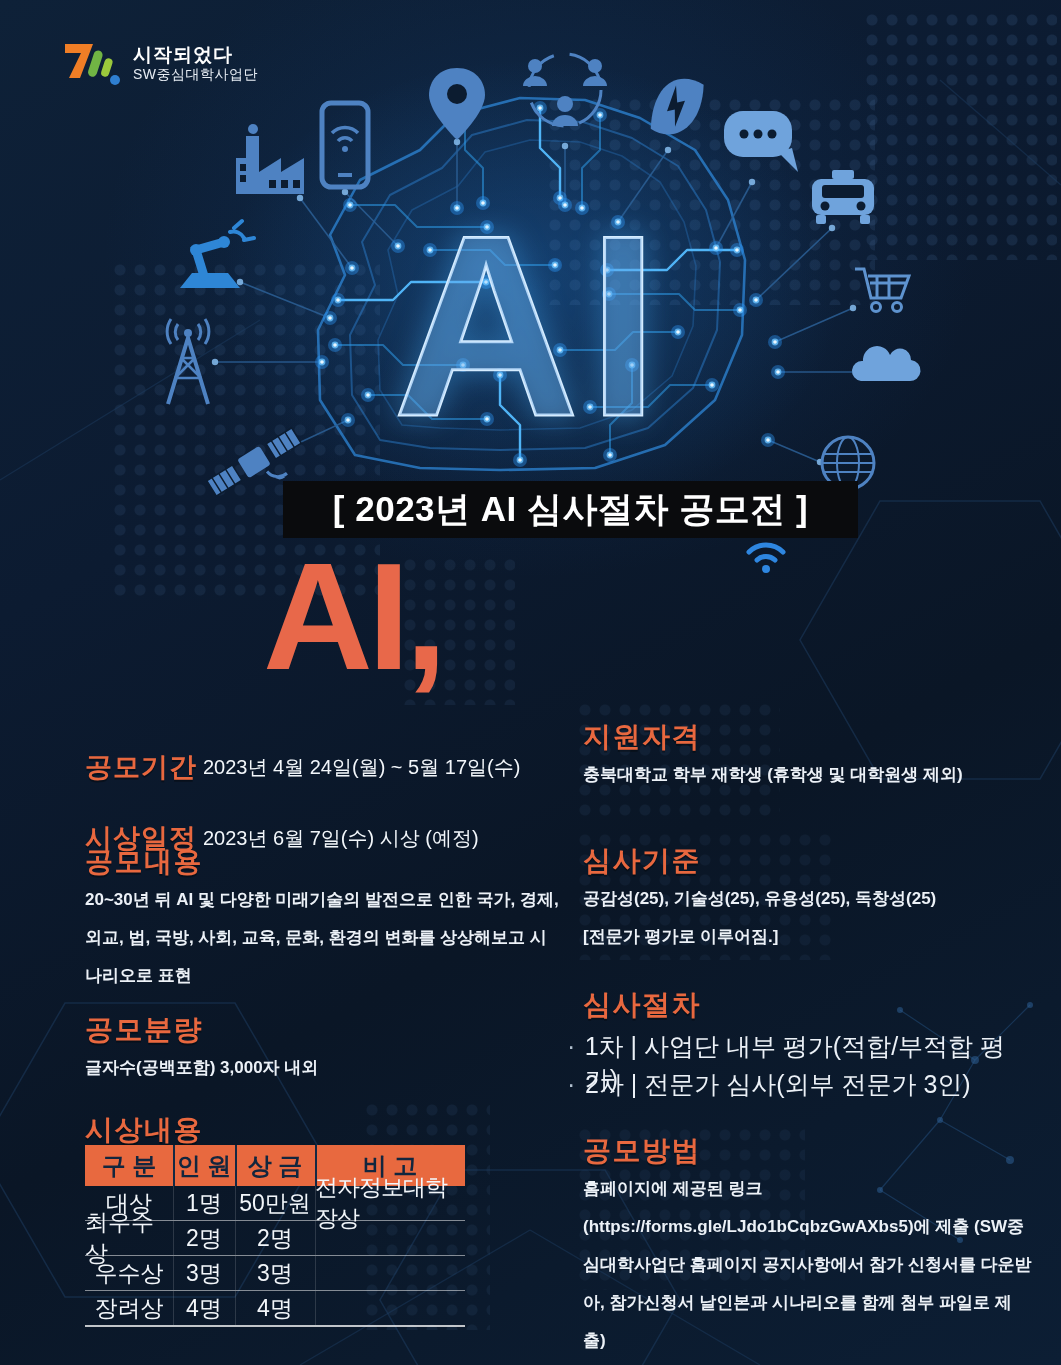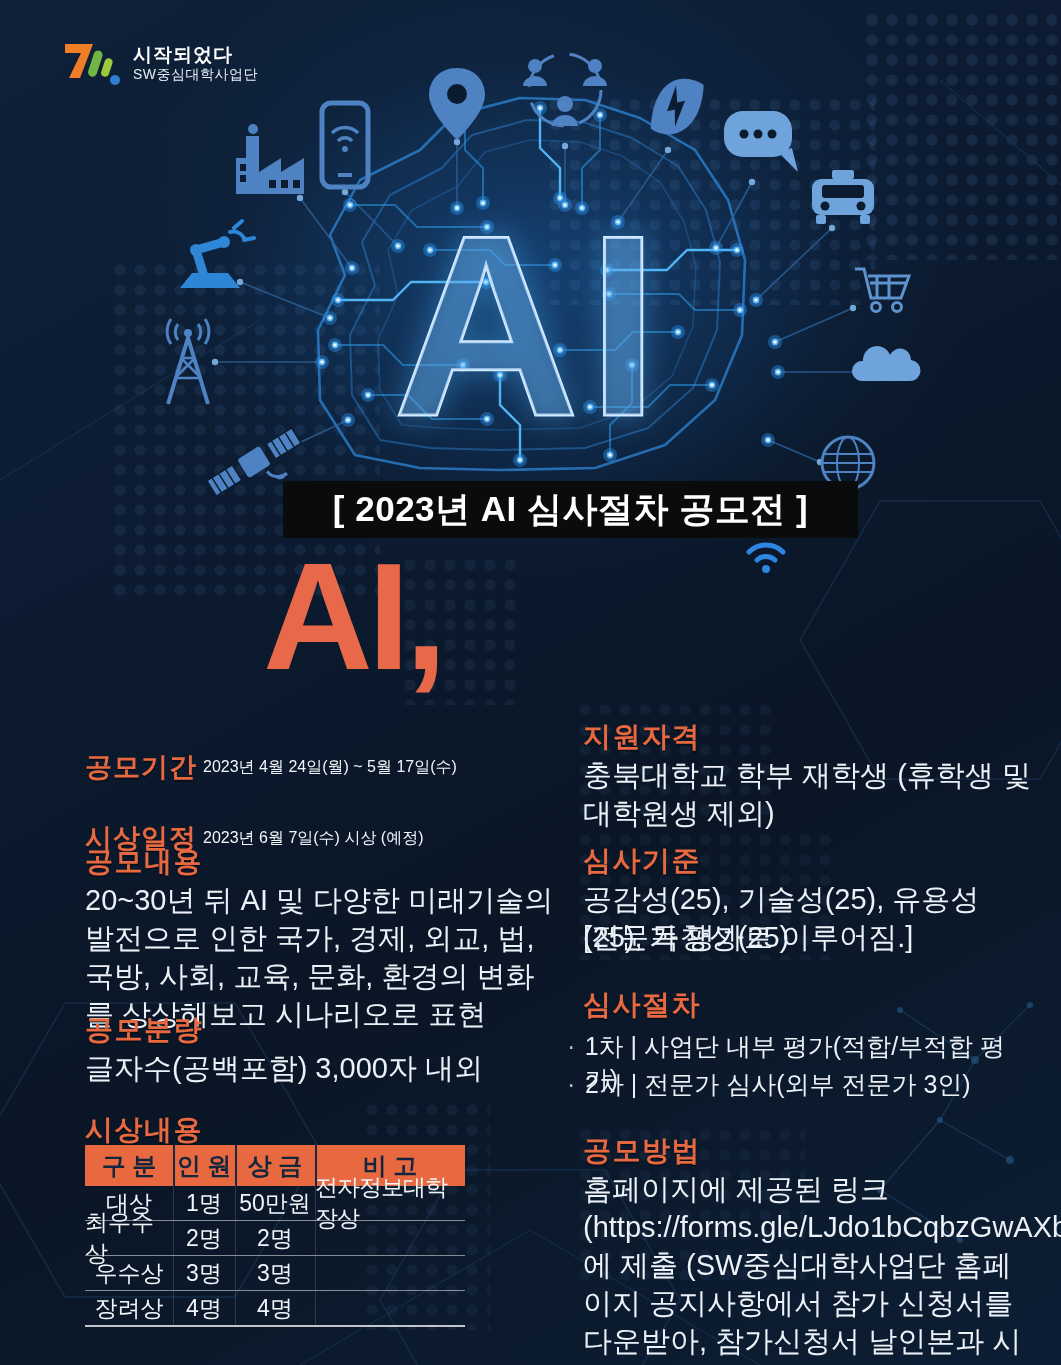--- a/index.html
+++ b/index.html
@@ -49,26 +49,26 @@
   .hero .lines{margin-left:20px;padding-top:14px;}
   .hero .l1{color:#FFFFFF;font-weight:bold;font-size:54px;line-height:60px;}
   .hero .l2{color:#FFFFFF;font-weight:bold;font-size:59px;line-height:70px;}
   
   .col{position:absolute;top:715px;z-index:3;}
   .col-left{left:85px;width:475px;height:645px;}
   .col-right{left:575px;width:455px;height:645px;}
   .abs{position:absolute;left:0;}
   .sec-title{color:#E8683F;font-weight:bold;font-size:28px;letter-spacing:1.5px;
     text-shadow:0 2px 0 rgba(0,0,0,0.35);}
-  .body-text{color:#ECF1F7;font-size:29px;line-height:38px;}
+  .body-text{color:#ECF1F7;font-size:17px;line-height:38px;font-weight:bold;}
   
   .sched-row{display:flex;align-items:center;height:38px;margin-top:33px;}
   .sched-label{width:118px;color:#E8683F;font-weight:bold;font-size:27px;letter-spacing:1px;
     text-shadow:0 2px 0 rgba(0,0,0,0.35);}
-  .sched-value{color:#F2F6FA;font-size:16px;}
+  .sched-value{color:#F2F6FA;font-size:20px;}
   
   .proc-row{display:flex;align-items:baseline;height:38px;}
   .proc-row .bullet{color:#AFBECD;font-size:25px;width:18px;}
   .proc-row .proc-text{color:#ECF1F7;font-size:25px;}
   
   .awards-table{width:380px;border-bottom:2px solid rgba(255,255,255,0.75);}
   .tbl{display:grid;grid-template-columns:88px 62px 80px 150px;}
   .th{background:#E8693F;color:#12263E;font-weight:bold;font-size:24px;height:41px;
     display:flex;align-items:center;justify-content:center;}
   .th + .th{box-shadow:inset 2px 0 0 #132944;}

